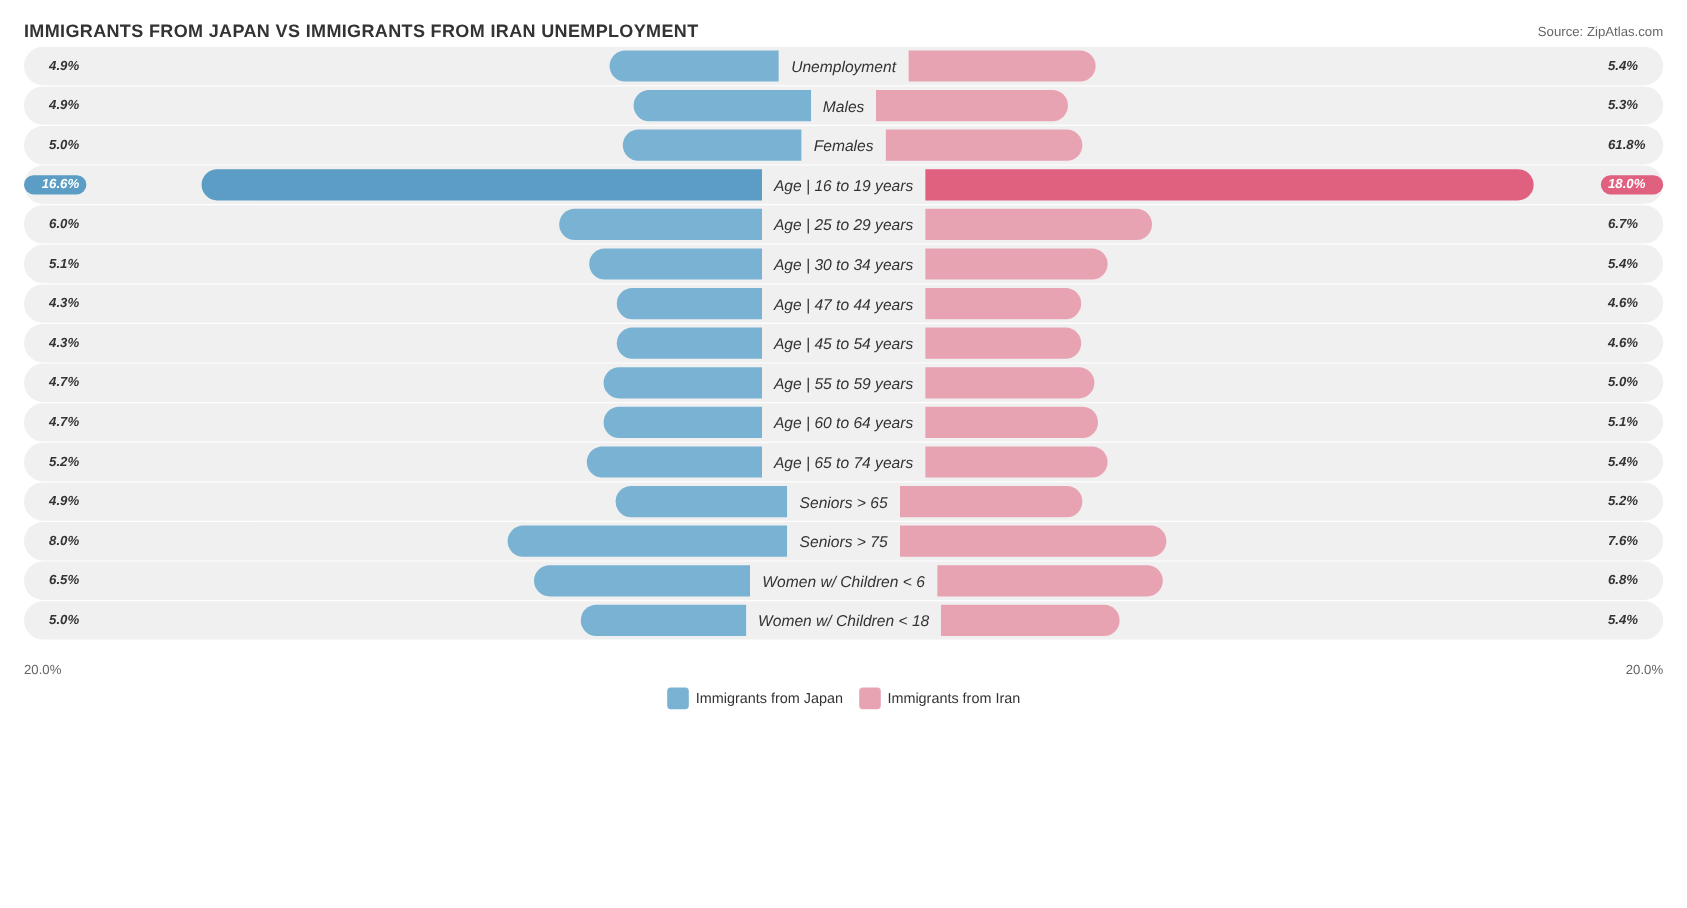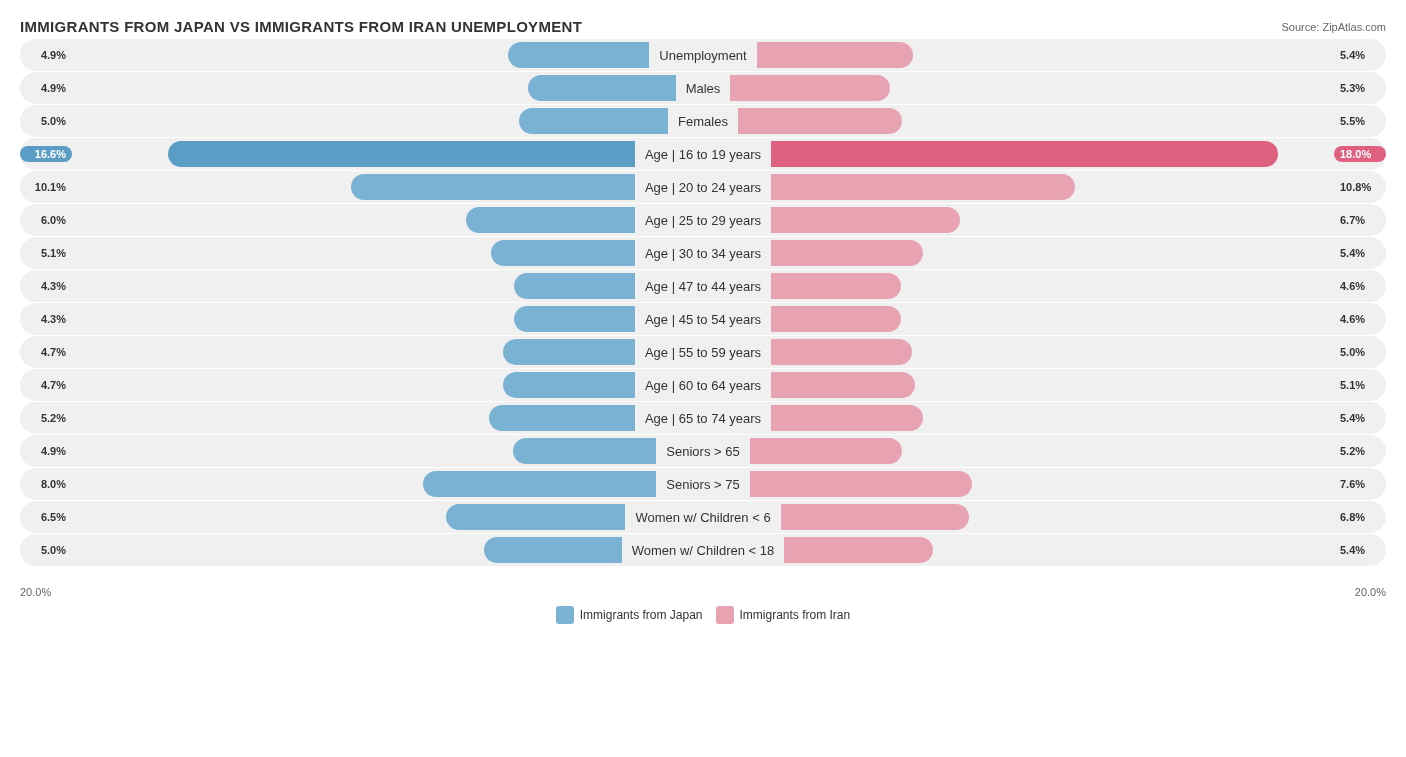--- a/index.html
+++ b/index.html
@@ -64,20 +64,21 @@
     }
 
     
     .row-outer {
       display: flex;
       align-items: center;
       height: 32px;
       margin-bottom: 1px;
       background: #f0f0f0;
       border-radius: 16px;
+      font-style: italic;
     }
     .row-left-val {
       font-size: 11px;
       color: #333;
       font-weight: 600;
       width: 52px;
       text-align: right;
       padding-right: 6px;
       flex-shrink: 0;
     }
@@ -189,47 +190,34 @@
         <div class="row-left-val">5.0%</div>
         <div class="row-bars">
           <div class="row-left-bar-container">
             <div class="b-blue" style="width: 25%;"></div>
           </div>
           <div class="row-center-label">Females</div>
           <div class="row-right-bar-container">
             <div class="b-pink" style="width: 27.5%;"></div>
           </div>
         </div>
-        <div class="row-right-val">5.5%</div>
+        <div class="row-right-val">61.8%</div>
       </div>
       <div class="row-outer">
         <div class="row-left-val" style="color: rgb(255, 255, 255); background: rgb(91, 157, 196); border-radius: 10px; padding: 2px 6px;">16.6%</div>
         <div class="row-bars">
           <div class="row-left-bar-container">
             <div class="b-blue highlighted-blue" style="width: 83%;"></div>
           </div>
           <div class="row-center-label">Age | 16 to 19 years</div>
           <div class="row-right-bar-container">
             <div class="b-pink highlighted-pink" style="width: 90%;"></div>
           </div>
         </div>
         <div class="row-right-val" style="color: rgb(255, 255, 255); background: rgb(224, 96, 128); border-radius: 10px; padding: 2px 6px;">18.0%</div>
-      </div>
-      <div class="row-outer">
-        <div class="row-left-val">10.1%</div>
-        <div class="row-bars">
-          <div class="row-left-bar-container">
-            <div class="b-blue" style="width: 50.5%;"></div>
-          </div>
-          <div class="row-center-label">Age | 20 to 24 years</div>
-          <div class="row-right-bar-container">
-            <div class="b-pink" style="width: 54%;"></div>
-          </div>
-        </div>
-        <div class="row-right-val">10.8%</div>
       </div>
       <div class="row-outer">
         <div class="row-left-val">6.0%</div>
         <div class="row-bars">
           <div class="row-left-bar-container">
             <div class="b-blue" style="width: 30%;"></div>
           </div>
           <div class="row-center-label">Age | 25 to 29 years</div>
           <div class="row-right-bar-container">
             <div class="b-pink" style="width: 33.5%;"></div>

